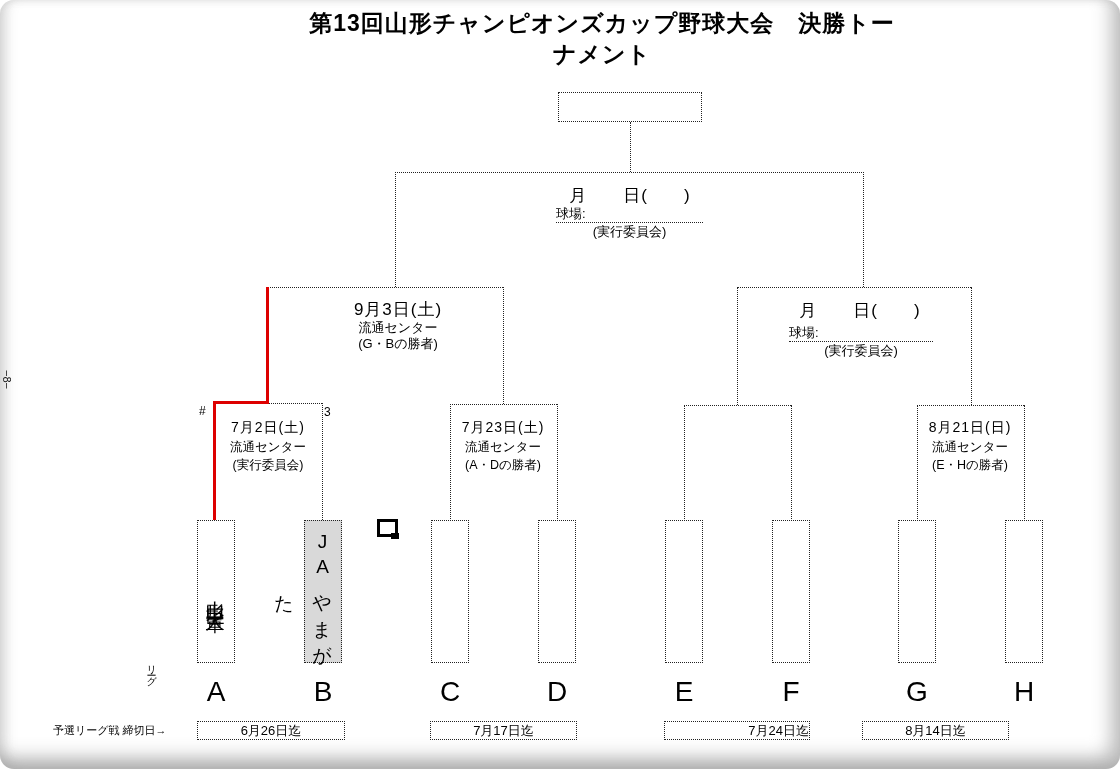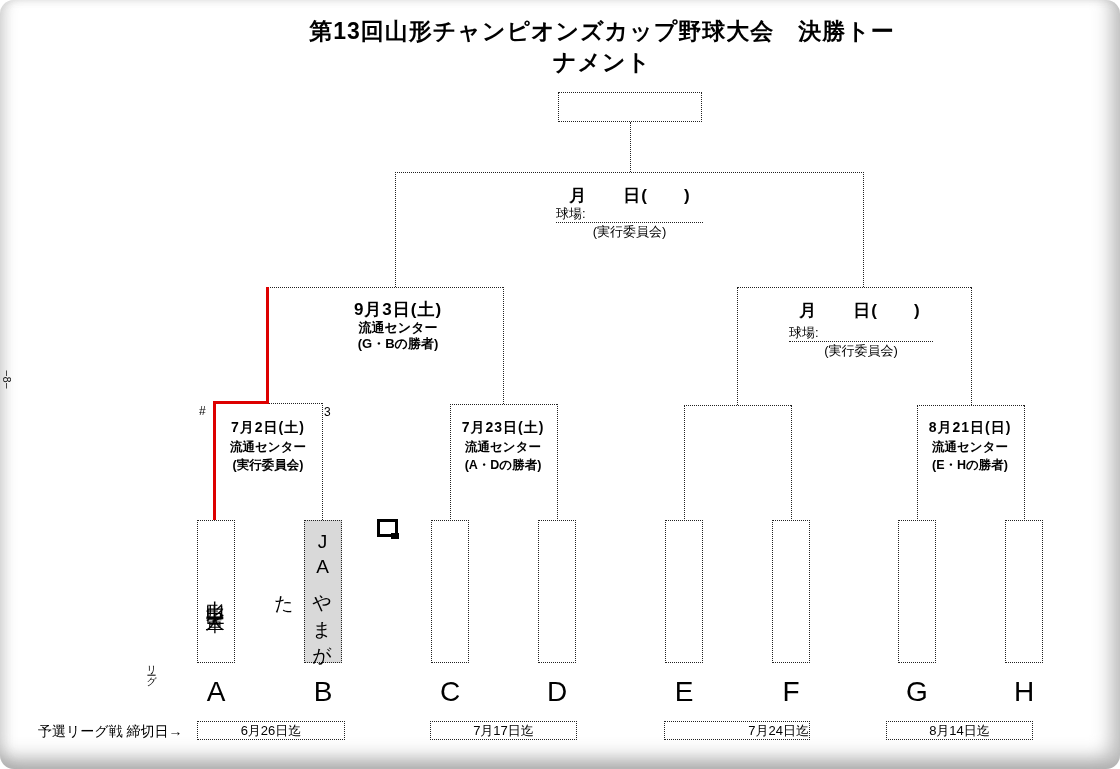--- a/index.html
+++ b/index.html
@@ -13,51 +13,51 @@
                inset 6px -4px 12px rgba(130,130,130,.28),
                inset 0 5px 8px -6px rgba(150,150,150,.18);
   }
   .abs{position:absolute;}
   .hline{position:absolute;height:0;border-top:1px dotted #222;}
   .vline{position:absolute;width:0;border-left:1px dotted #222;}
   .redline{position:absolute;background:#dd0000;}
   .dotbox{position:absolute;border:1px dotted #222;background:#fff;box-sizing:border-box;}
   .title{font-size:23px;font-weight:bold;text-align:center;letter-spacing:1px;}
   .note{font-size:13px;}
-  .lbl{position:absolute;text-align:center;font-weight:bold;}
+  .lbl{position:absolute;text-align:center;}
   .lbl .date{font-size:17px;line-height:21px;letter-spacing:1px;}
   .lbl .venue{font-size:13px;line-height:16px;}
   .lbl .src{font-size:13px;line-height:16px;}
   .qf .date{font-size:14px;line-height:20px;}
   .qf .venue{font-size:12.5px;line-height:16px;margin-top:2px;}
   .qf .src{font-size:12.5px;line-height:16px;margin-top:2px;}
   .fieldrow{position:absolute;border-bottom:1px dotted #222;font-size:13px;text-align:left;height:17px;line-height:17px;}
   .official{position:absolute;font-size:13px;text-align:center;line-height:16px;}
   .teambox{position:absolute;top:520px;width:38px;height:143px;border:1px dotted #222;box-sizing:border-box;background:#fff;}
   .teambox.gray{background:#d9d9d9;}
   .teamname{
     writing-mode:vertical-rl;text-orientation:upright;
     font-size:19px;line-height:38px;letter-spacing:4px;
     width:100%;height:100%;display:block;text-align:center;padding-top:6px;box-sizing:border-box;
   }
   .slotletter{position:absolute;top:676px;width:40px;text-align:center;font-size:28px;font-weight:500;}
   .deadlinebox{position:absolute;top:721px;height:19px;border:1px dotted #222;box-sizing:border-box;
     font-size:13px;text-align:center;line-height:17px;background:#fff;}
-  .smalltext{font-size:14px;}
+  .smalltext{font-size:11px;margin-left:15px;}
   .vert{writing-mode:vertical-rl;text-orientation:mixed;}
   .annot{position:absolute;font-size:12px;}
   .objicon{position:absolute;left:377px;top:519px;width:15px;height:12px;border:3px solid #000;}
   .objicon .handle{position:absolute;right:-4px;bottom:-5px;width:8px;height:6px;background:#000;}
 </style>
 </head>
 <body>
 
 <div class="page">
 
-  <div class="abs title" style="left:302px;top:16px;width:600px;">第13回山形チャンピオンズカップ野球大会　決勝トーナメント</div>
+  <div class="abs title" style="left:302px;top:8px;width:600px;">第13回山形チャンピオンズカップ野球大会　決勝トーナメント</div>
   <div class="abs vert" style="left:1px;top:370px;font-size:11px;">−8−</div>
 
   <div class="dotbox" style="left:558px;top:92px;width:144px;height:30px;"></div>
 
   <div class="vline" style="left:630px;top:122px;height:50px;"></div>
   <div class="hline" style="left:395px;top:172px;width:469px;"></div>
   <div class="vline" style="left:395px;top:172px;height:115px;"></div>
   <div class="vline" style="left:863px;top:172px;height:115px;"></div>
 
   <div class="hline" style="left:268px;top:287px;width:235px;"></div>
@@ -147,16 +147,16 @@
   <div class="slotletter" style="left:537px;">D</div>
   <div class="slotletter" style="left:664px;">E</div>
   <div class="slotletter" style="left:771px;">F</div>
   <div class="slotletter" style="left:897px;">G</div>
   <div class="slotletter" style="left:1004px;">H</div>
 
   <div class="abs smalltext" style="left:38px;top:723px;">予選リーグ戦 締切日→</div>
   <div class="deadlinebox" style="left:197px;width:148px;">6月26日迄</div>
   <div class="deadlinebox" style="left:430px;width:147px;">7月17日迄</div>
   <div class="deadlinebox" style="left:664px;width:146px;text-align:right;">7月24日迄</div>
-  <div class="deadlinebox" style="left:886px;width:147px;text-align:center;">8月14日迄</div>
+  <div class="deadlinebox" style="left:862px;width:147px;text-align:center;">8月14日迄</div>
 
   <div class="vignette"></div>
 </div>
 
 </body></html>

